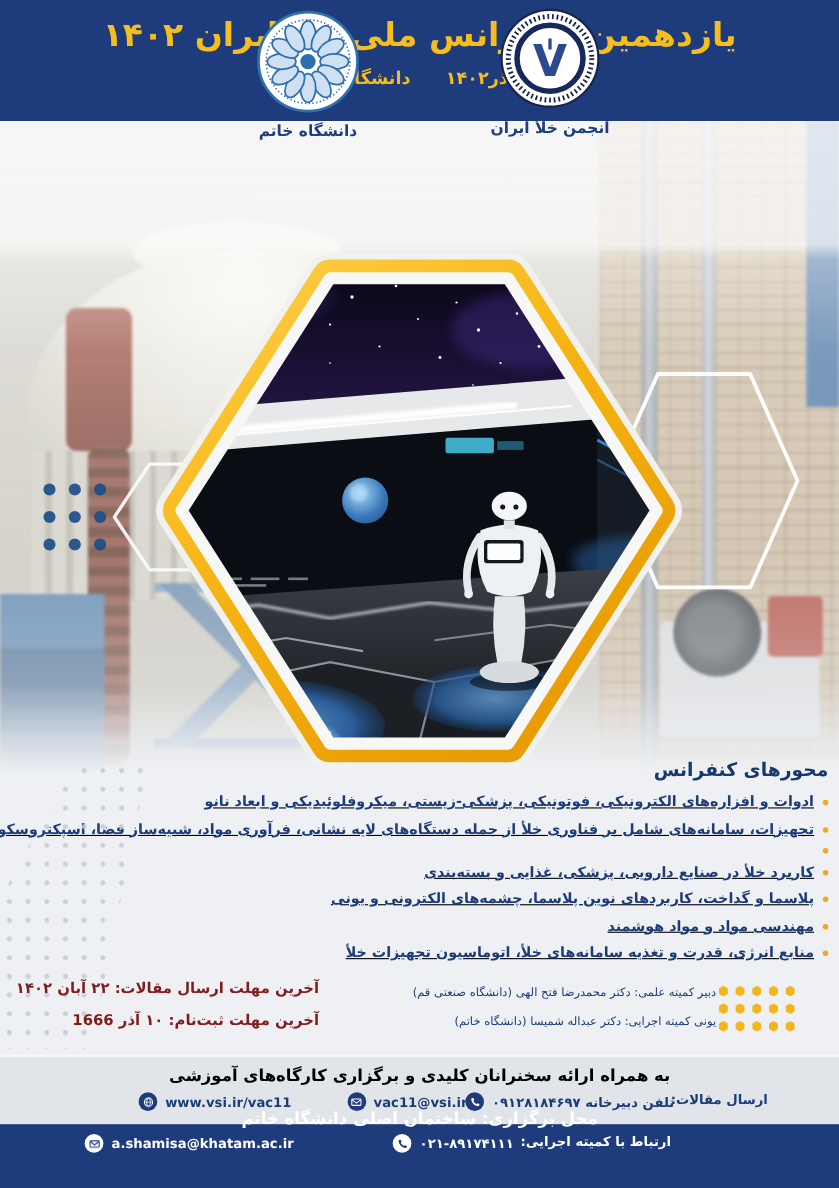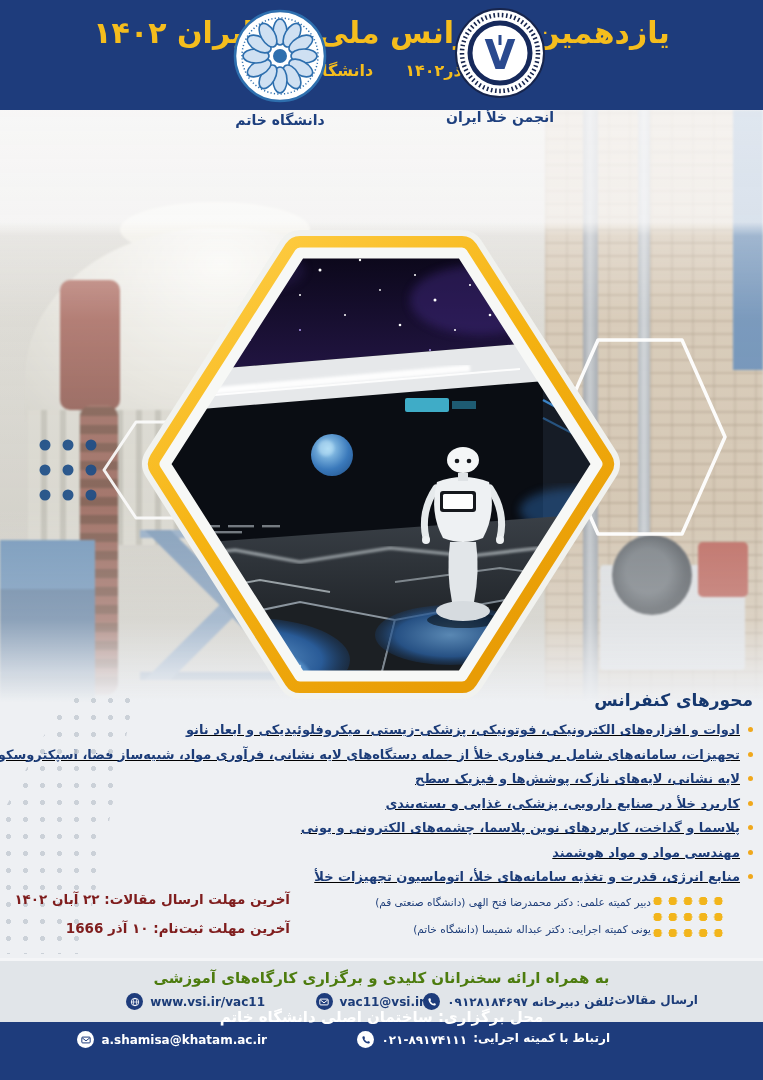--- a/index.html
+++ b/index.html
@@ -80,21 +80,21 @@
   .committee div{margin-bottom:15px;}
   .ydots{position:absolute;left:650px;top:893px;width:76px;height:48px;
       background-image:radial-gradient(circle 4.4px at center,#f2b51c 95%,transparent);
       background-size:15.2px 16px;}
   .deadlines{position:absolute;right:473px;top:891px;direction:rtl;text-align:right;
              font-size:13.5px;font-weight:bold;color:#7f1d1d;white-space:nowrap;}
   .deadlines div{margin-bottom:13px;}
   
   .band{position:absolute;left:0;top:958px;width:763px;height:64px;background:#e1e5e9;
         border-top:3px solid #f4f5f7;}
-  .band-note{margin-top:8px;text-align:center;direction:rtl;font-size:15px;font-weight:bold;color:#4d7c0f;}
+  .band-note{margin-top:8px;text-align:center;direction:rtl;font-size:15px;font-weight:bold;color:#000000;}
   .cgroup{position:absolute;display:flex;direction:rtl;align-items:center;gap:7px;
           font-size:12px;font-weight:bold;color:#1c3c78;white-space:nowrap;}
   .icon-circle{width:17px;height:17px;border-radius:50%;background:#1e3c7c;display:flex;
                align-items:center;justify-content:center;flex:0 0 auto;}
   .icon-circle svg{display:block;}
   .ltr{direction:ltr;unicode-bidi:embed;}
   
   .ftr{position:absolute;left:0;top:1022px;width:763px;height:58px;background:#1e3c7c;}
   .fgroup{position:absolute;display:flex;direction:rtl;align-items:center;gap:7px;
           font-size:12px;font-weight:bold;color:#fff;white-space:nowrap;}
@@ -339,21 +339,20 @@
       <li>
           <span class="bullet"></span>
           <span>ادوات و افزاره‌های الکترونیکی، فوتونیکی، پزشکی-زیستی، میکروفلوئیدیکی و ابعاد نانو</span>
         </li>
       <li>
           <span class="bullet"></span>
           <span>تجهیزات، سامانه‌های شامل بر فناوری خلأ از جمله دستگاه‌های لایه نشانی، فرآوری مواد، شبیه‌ساز فضا، اسپکتروسکوپی و میکروسکوپی</span>
         </li>
       <li>
           <span class="bullet"></span>
-          <span>لایه نشانی، لایه‌های نازک، پوشش‌ها و فیزیک سطح</span>
         </li>
       <li>
           <span class="bullet"></span>
           <span>کاربرد خلأ در صنایع دارویی، پزشکی، غذایی و بسته‌بندی</span>
         </li>
       <li>
           <span class="bullet"></span>
           <span>پلاسما و گداخت، کاربردهای نوین پلاسما، چشمه‌های الکترونی و یونی</span>
         </li>
       <li>

